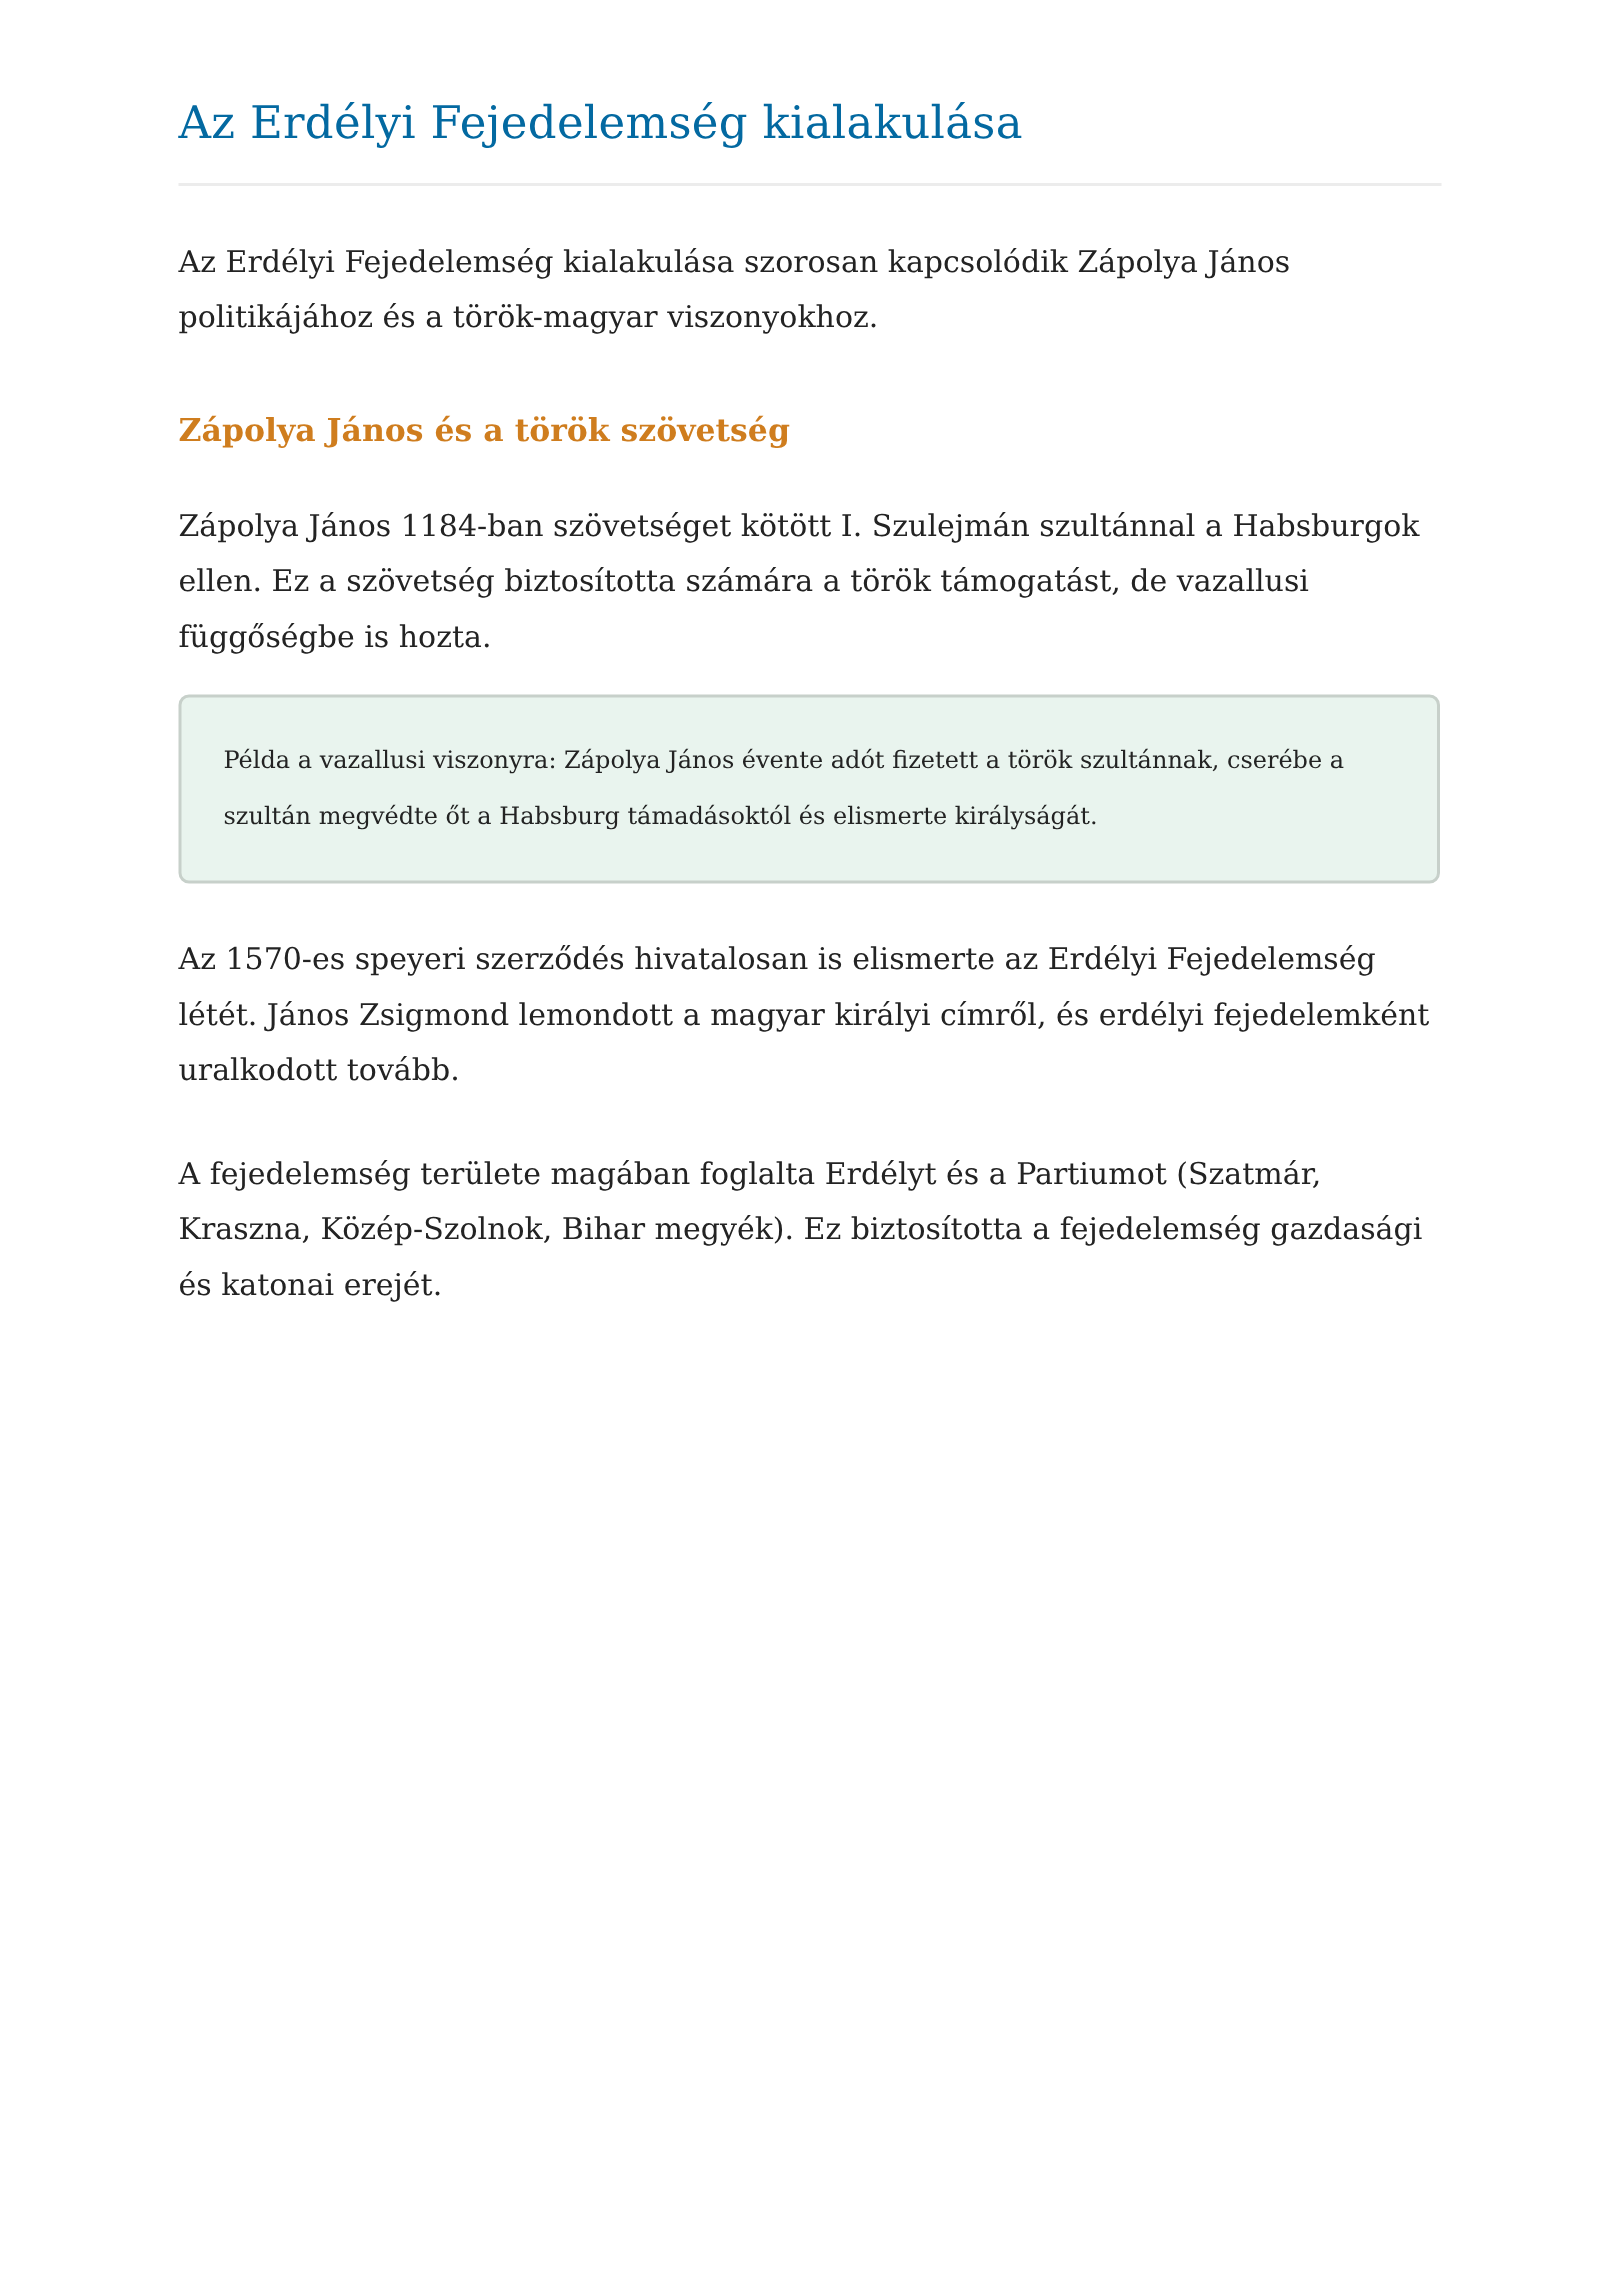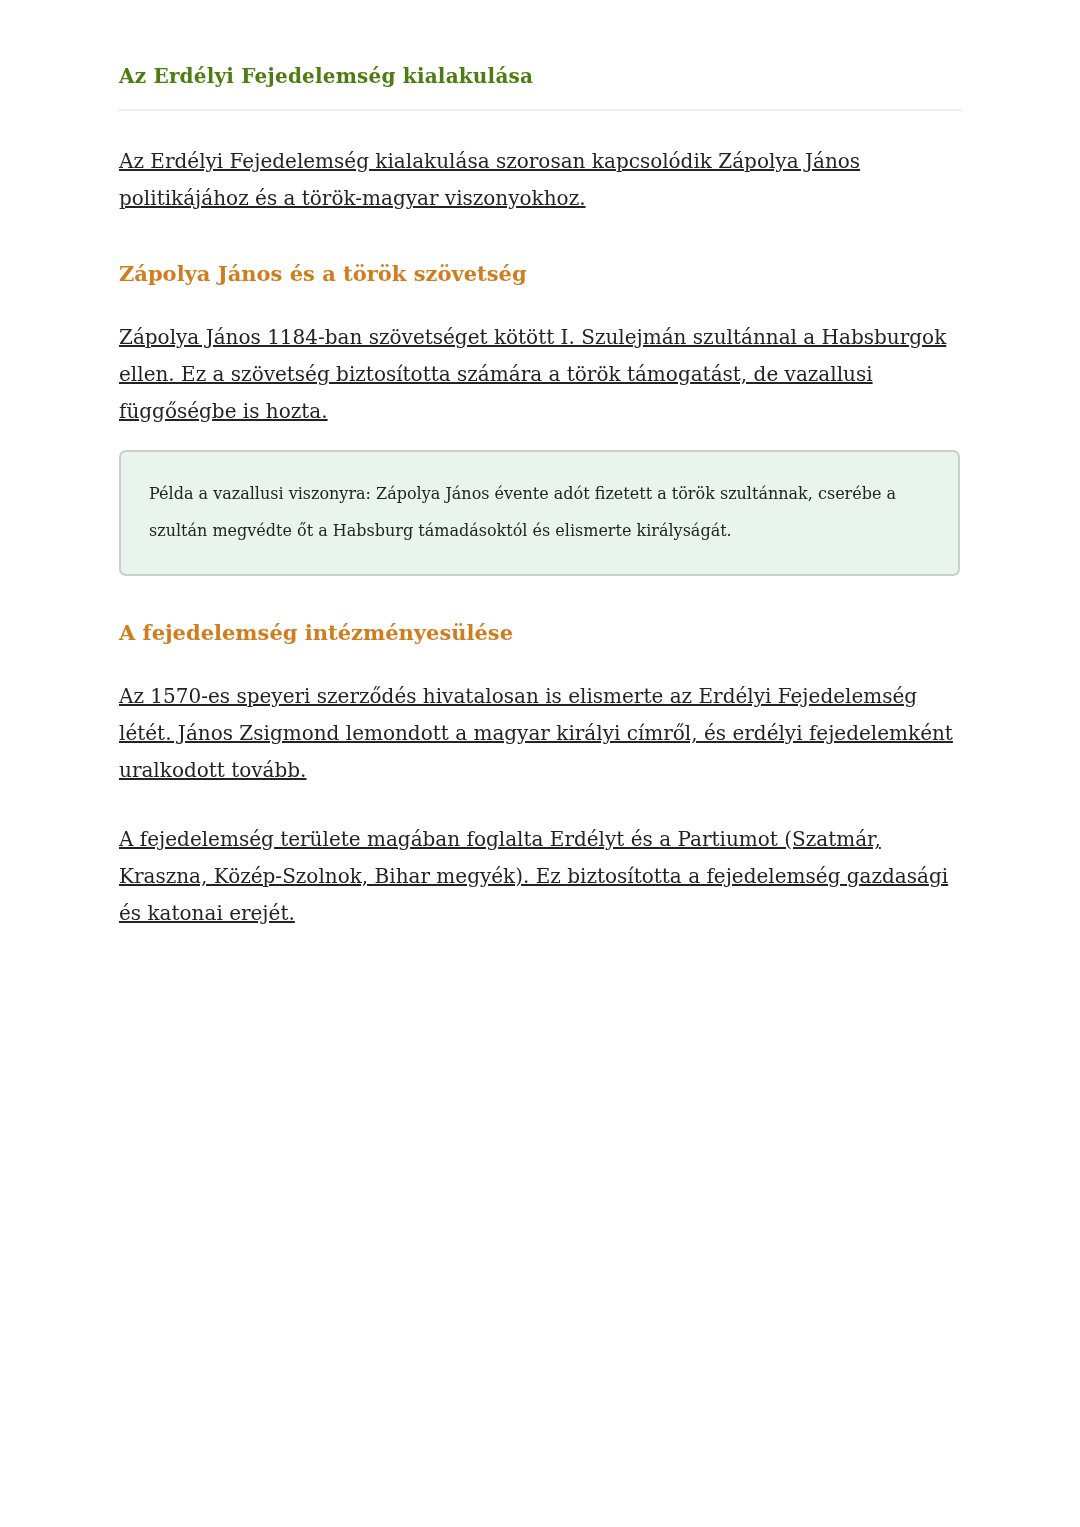--- a/index.html
+++ b/index.html
@@ -11,41 +11,40 @@
   }
 
   .page {
     width: 1080px;
     min-height: 1527px;
     background: #ffffff;
     padding: 64px 119px 60px 119px;
   }
 
   .article-title {
-    font-size: 20px;
-    font-weight: bold;
-    color: #4d7c0f;
+    font-size: 30px;
+    font-weight: normal;
+    color: #0369a1;
     line-height: 1.25;
     letter-spacing: 0.2px;
   }
 
   .title-divider {
     border: none;
     border-top: 2px solid #ececec;
     margin-top: 20px;
     height: 0;
   }
 
   p.body-paragraph {
     font-size: 20px;
     line-height: 37px;
     color: #232323;
     margin-top: 32px;
     max-width: 845px;
-    text-decoration: underline;
   }
 
   h2.section-heading {
     font-size: 21px;
     font-weight: bold;
     color: #cf7d1e;
     line-height: 26px;
     margin-top: 44px;
   }
 
@@ -78,19 +77,18 @@
   <h2 class="section-heading">Zápolya János és a török szövetség</h2>
 
   <p class="body-paragraph">Zápolya János 1184-ban szövetséget kötött I. Szulejmán szultánnal a Habsburgok ellen. Ez a szövetség biztosította számára a török támogatást, de vazallusi függőségbe is hozta.</p>
 
 
   <div class="callout">
     <p>Példa a vazallusi viszonyra: Zápolya János évente adót fizetett a török szultánnak, cserébe a szultán megvédte őt a Habsburg támadásoktól és elismerte királyságát.</p>
   </div>
 
 
-  <h2 class="section-heading">A fejedelemség intézményesülése</h2>
 
   <p class="body-paragraph">Az 1570-es speyeri szerződés hivatalosan is elismerte az Erdélyi Fejedelemség létét. János Zsigmond lemondott a magyar királyi címről, és erdélyi fejedelemként uralkodott tovább.</p>
 
   <p class="body-paragraph">A fejedelemség területe magában foglalta Erdélyt és a Partiumot (Szatmár, Kraszna, Közép-Szolnok, Bihar megyék). Ez biztosította a fejedelemség gazdasági és katonai erejét.</p>
 
 </div>
 
 </body></html>

